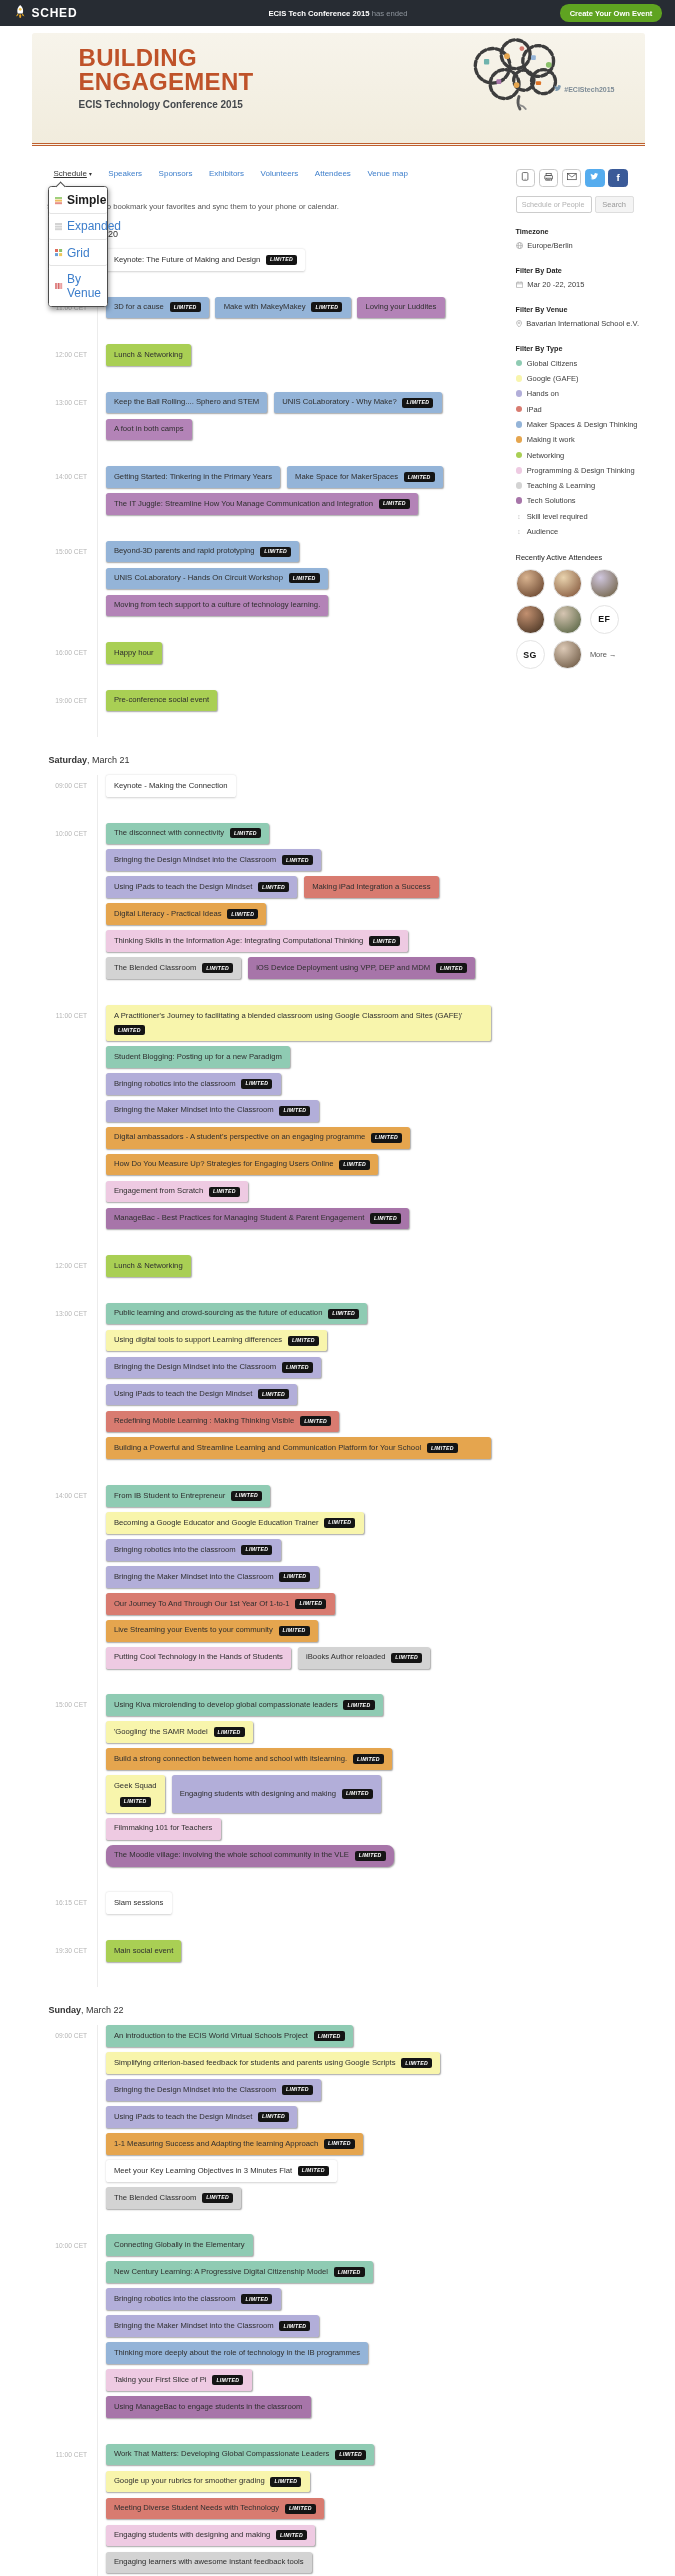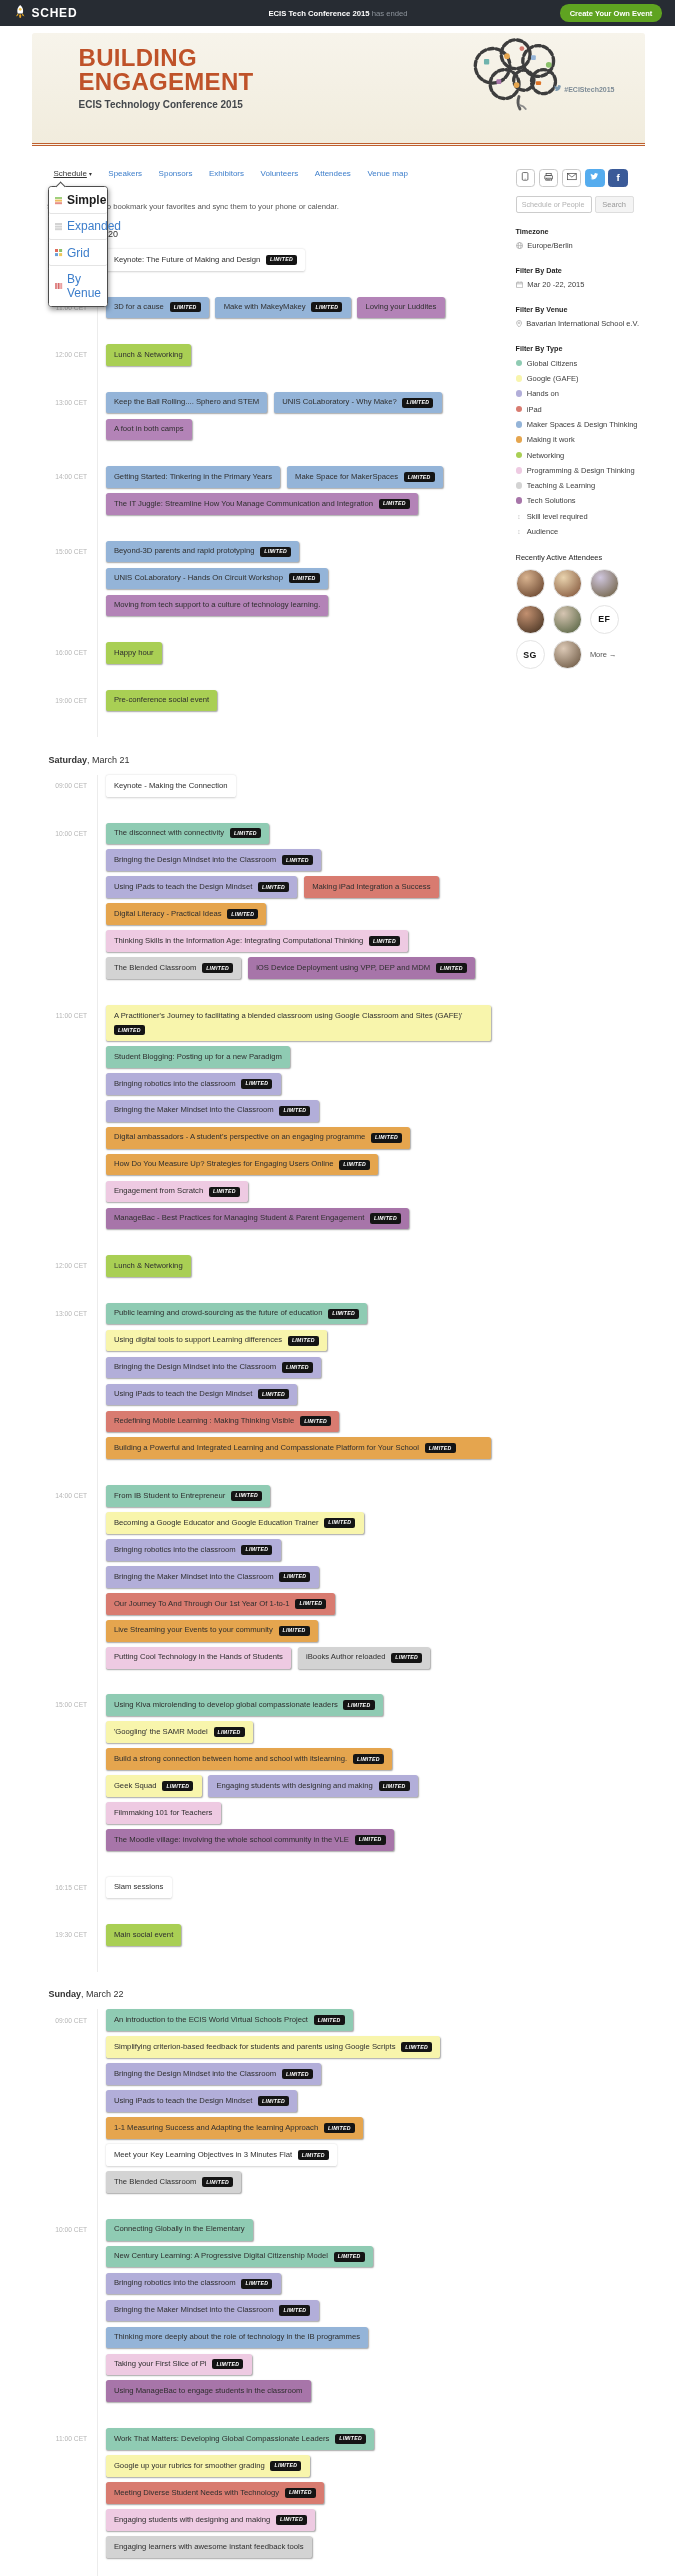--- a/index.html
+++ b/index.html
@@ -465,21 +465,21 @@
                 </div>
               </div>
               <div class="row">
                 <div class="card" style="background: rgb(216, 123, 112);">
                   <span class="card-title">Redefining Mobile Learning : Making Thinking Visible</span>
                   <span class="badge">LIMITED</span>
                 </div>
               </div>
               <div class="row">
                 <div class="card wide" style="background: rgb(229, 165, 78);">
-                  <span class="card-title">Building a Powerful and Integrated Learning and Compassionate Platform for Your School</span>
+                  <span class="card-title">Building a Powerful and Streamline Learning and Communication Platform for Your School</span>
                   <span class="badge">LIMITED</span>
                 </div>
               </div>
             </div>
           </div>
           <div class="group">
             <div class="gtime">14:00 CET</div>
             <div class="rows">
               <div class="row">
                 <div class="card" style="background: rgb(143, 203, 179);">
@@ -543,36 +543,36 @@
                   <span class="badge">LIMITED</span>
                 </div>
               </div>
               <div class="row">
                 <div class="card" style="background: rgb(229, 165, 78);">
                   <span class="card-title">Build a strong connection between home and school with itslearning.</span>
                   <span class="badge">LIMITED</span>
                 </div>
               </div>
               <div class="row">
-                <div class="card" style="background: rgb(248, 245, 172);">
+                <div class="card" style="background: rgb(248, 245, 172); flex-direction: column;">
                   <span class="card-title">Geek Squad</span>
                   <span class="badge">LIMITED</span>
                 </div>
                 <div class="card" style="background: rgb(178, 174, 217);">
                   <span class="card-title">Engaging students with designing and making</span>
                   <span class="badge">LIMITED</span>
                 </div>
               </div>
               <div class="row">
                 <div class="card" style="background: rgb(238, 202, 226);">
                   <span class="card-title">Filmmaking 101 for Teachers</span>
                 </div>
               </div>
               <div class="row">
-                <div class="card" style="background: rgb(167, 117, 169);">
+                <div class="card" style="background: rgb(167, 117, 169); border-radius: 7px;">
                   <span class="card-title">The Moodle village: involving the whole school community in the VLE</span>
                   <span class="badge">LIMITED</span>
                 </div>
               </div>
             </div>
           </div>
           <div class="group">
             <div class="gtime">16:15 CET</div>
             <div class="rows">
               <div class="row">

